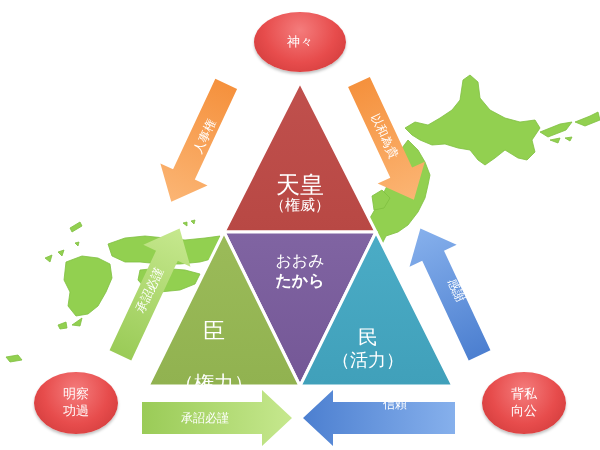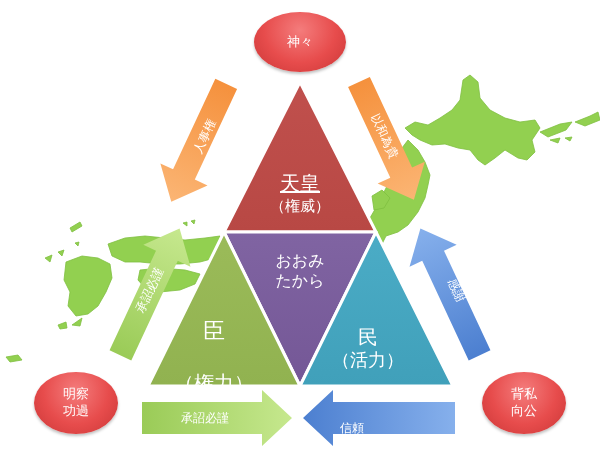--- a/index.html
+++ b/index.html
@@ -114,31 +114,31 @@
   </div>
   <div class="oval" style="left:34px;top:372px;width:84px;height:62px;">
     <span>明察
 功過</span>
   </div>
   <div class="oval" style="left:482px;top:372px;width:84px;height:62px;">
     <span>背私
 向公</span>
   </div>
 
-  <div class="label" style="left:260px;top:172px;width:80px;font-size:20px;text-decoration:underline;">天皇</div>
-  <div class="label" style="left:250px;top:198px;width:100px;font-size:15px;">（権威）</div>
+  <div class="label" style="left:260px;top:172px;width:80px;font-size:24px;">天皇</div>
+  <div class="label" style="left:250px;top:198px;width:100px;font-size:15px;font-family:Liberation Mono, monospace;">（権威）</div>
 
   <div class="label" style="left:260px;top:252px;width:80px;font-size:16px;">おおみ</div>
-  <div class="label" style="left:260px;top:272px;width:80px;font-size:16px;">たから</div>
+  <div class="label" style="left:260px;top:272px;width:80px;font-size:16px;font-weight:bold;">たから</div>
 
   <div class="label" style="left:184px;top:318px;width:60px;font-size:22px;">臣</div>
   <div class="label" style="left:174px;top:372px;width:80px;font-size:20px;">（権力）</div>
 
   <div class="label" style="left:338px;top:326px;width:60px;font-size:20px;">民</div>
   <div class="label" style="left:328px;top:350px;width:80px;font-size:18px;">（活力）</div>
 
   <div class="arrow-text" style="left:180px;top:128px;width:50px;text-align:center;transform:rotate(-65deg);font-size:12px;">人事権</div>
   <div class="arrow-text" style="left:352px;top:128px;width:64px;text-align:center;transform:rotate(65deg);font-size:12px;">以和為貴</div>
   <div class="arrow-text" style="left:118px;top:282px;width:64px;text-align:center;transform:rotate(-65deg);font-size:12px;">承詔必謹</div>
   <div class="arrow-text" style="left:436px;top:282px;width:40px;text-align:center;transform:rotate(65deg);font-size:12px;">感謝</div>
   <div class="arrow-text" style="left:150px;top:410px;width:110px;text-align:center;font-size:12px;">承詔必謹</div>
-  <div class="arrow-text" style="left:340px;top:420px;width:110px;text-align:left;font-size:12px;">信頼</div>
+  <div class="arrow-text" style="left:340px;top:396px;width:110px;text-align:center;font-size:12px;">信頼</div>
 </div>
 
 </body></html>

